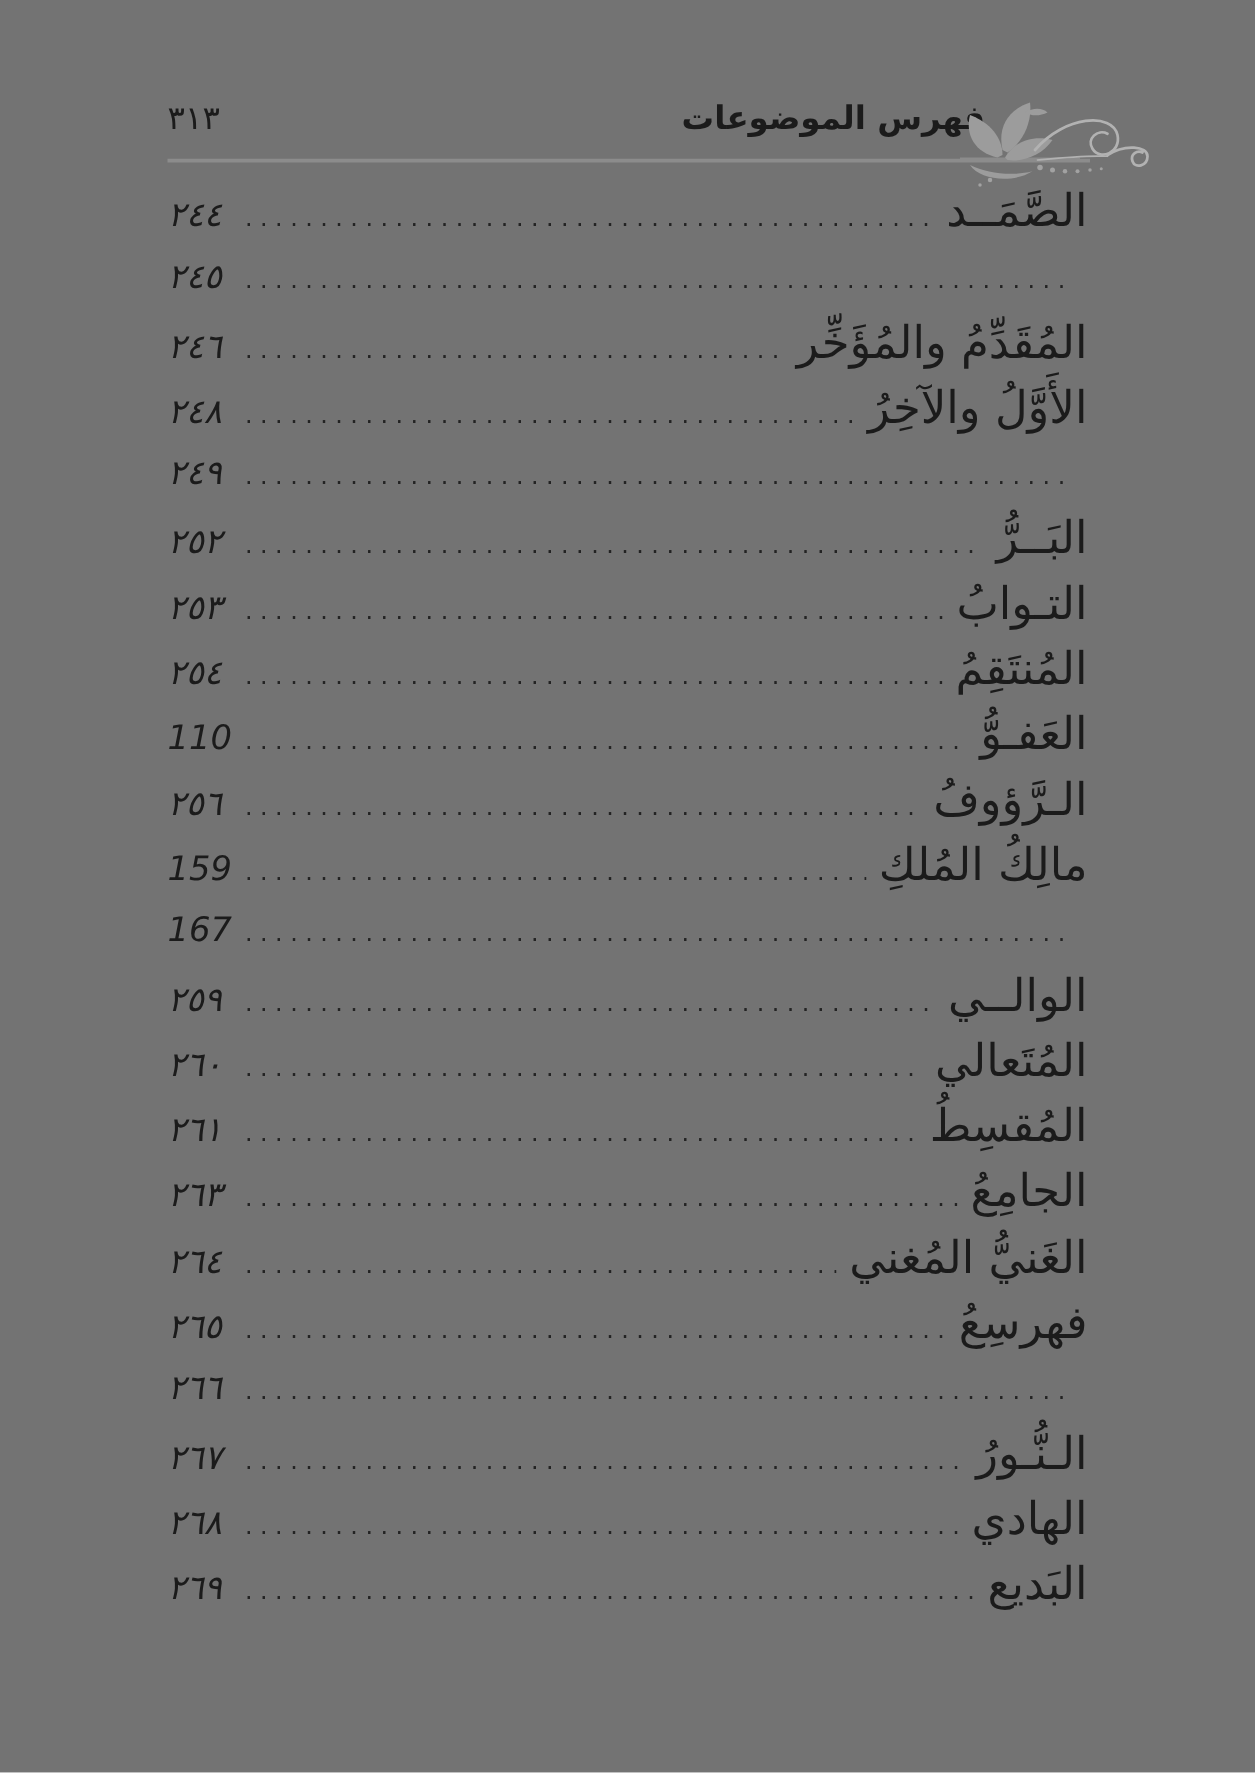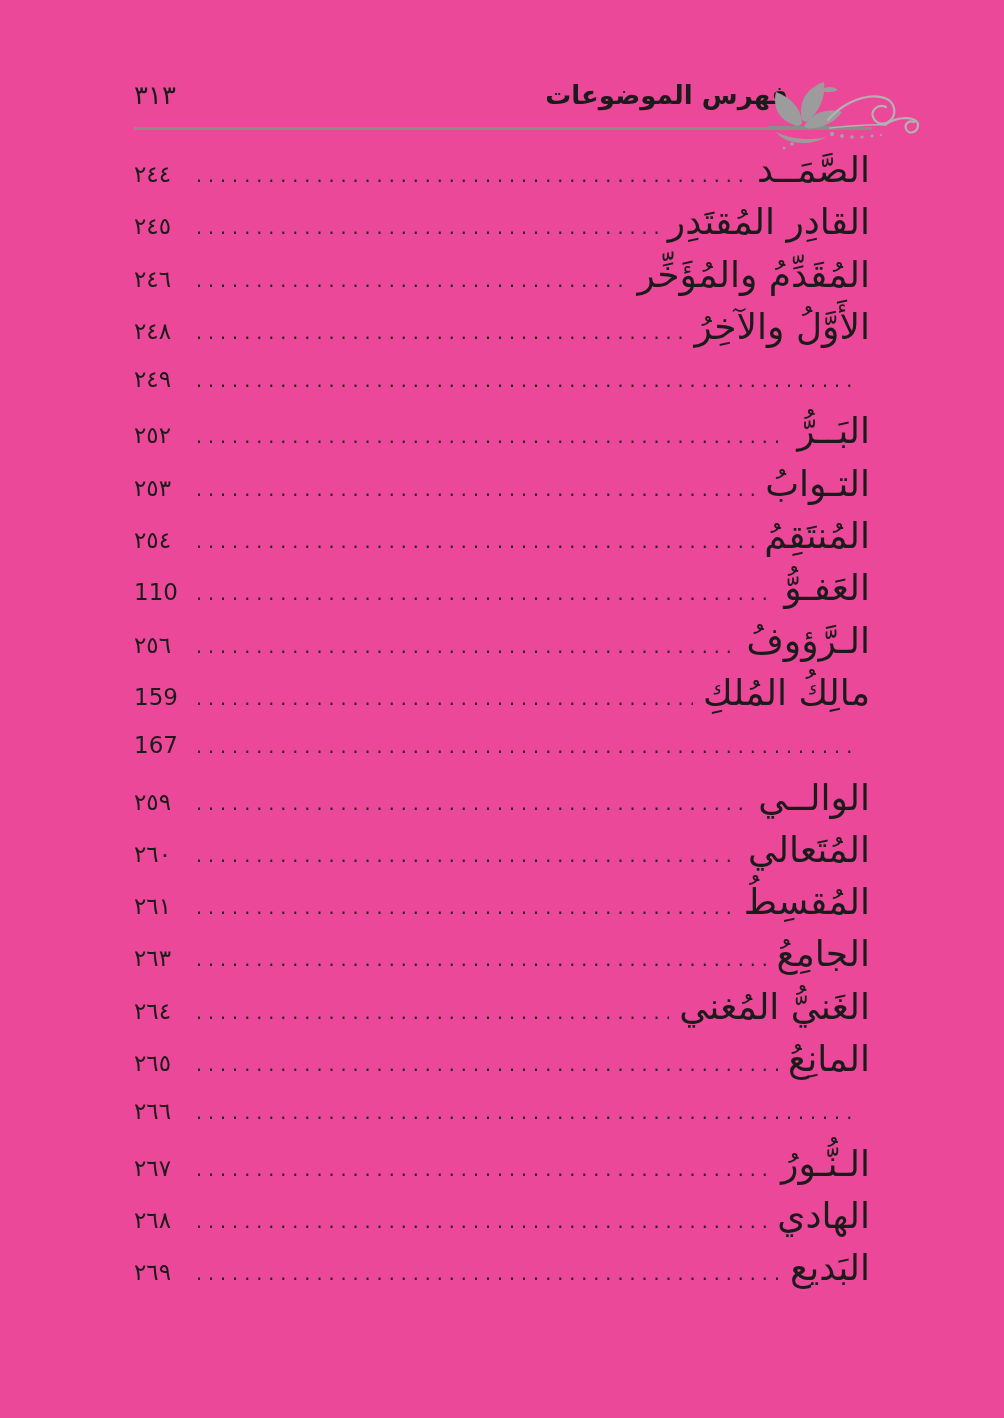--- a/index.html
+++ b/index.html
@@ -8,21 +8,21 @@
     width: 1004px;
     height: 1418px;
     background: #ffffff;
     overflow: hidden;
     font-family: "DejaVu Sans", sans-serif;
   }
   .page {
     position: relative;
     width: 1004px;
     height: 1418px;
-    background: #ec4899;
+    background: #737373;
     direction: rtl;
   }
   
   .page-number {
     position: absolute;
     left: 134px;
     top: 80px;
     font-size: 26px;
     color: #1b1b1b;
     direction: ltr;
@@ -78,28 +78,29 @@
     white-space: nowrap;
     font-size: 19px;
     line-height: 52px;
     letter-spacing: 6px;
     color: #222222;
     margin: 0 10px;
     direction: ltr;
     text-align: left;
   }
   .toc-page {
-    font-size: 23px;
+    font-size: 27px;
     line-height: 52px;
     color: #1b1b1b;
     white-space: nowrap;
     flex: 0 0 auto;
     min-width: 52px;
     direction: ltr;
     text-align: left;
+    font-style: italic;
   }
 </style>
 </head>
 <body>
 
 <div class="page">
 
   <div class="page-number">٣١٣</div>
   <div class="header-title">فهرس الموضوعات</div>
   <div class="header-rule"></div>
@@ -136,21 +137,20 @@
     </svg>
   </div>
 
   <div class="toc">
       <div class="toc-row">
       <span class="toc-title">الصَّمَــد</span>
       <span class="toc-dots" aria-hidden="true">............................................................................................................................................................................................................................</span>
       <span class="toc-page">٢٤٤</span>
     </div>
       <div class="toc-row">
-      <span class="toc-title">القادِر المُقتَدِر</span>
       <span class="toc-dots" aria-hidden="true">............................................................................................................................................................................................................................</span>
       <span class="toc-page">٢٤٥</span>
     </div>
       <div class="toc-row">
       <span class="toc-title">المُقَدِّمُ والمُؤَخِّر</span>
       <span class="toc-dots" aria-hidden="true">............................................................................................................................................................................................................................</span>
       <span class="toc-page">٢٤٦</span>
     </div>
       <div class="toc-row">
       <span class="toc-title">الأَوَّلُ والآخِرُ</span>
@@ -214,21 +214,21 @@
       <span class="toc-title">الجامِعُ</span>
       <span class="toc-dots" aria-hidden="true">............................................................................................................................................................................................................................</span>
       <span class="toc-page">٢٦٣</span>
     </div>
       <div class="toc-row">
       <span class="toc-title">الغَنيُّ المُغني</span>
       <span class="toc-dots" aria-hidden="true">............................................................................................................................................................................................................................</span>
       <span class="toc-page">٢٦٤</span>
     </div>
       <div class="toc-row">
-      <span class="toc-title">المانِعُ</span>
+      <span class="toc-title">فهرسِعُ</span>
       <span class="toc-dots" aria-hidden="true">............................................................................................................................................................................................................................</span>
       <span class="toc-page">٢٦٥</span>
     </div>
       <div class="toc-row">
       <span class="toc-dots" aria-hidden="true">............................................................................................................................................................................................................................</span>
       <span class="toc-page">٢٦٦</span>
     </div>
       <div class="toc-row">
       <span class="toc-title">الـنُّـورُ</span>
       <span class="toc-dots" aria-hidden="true">............................................................................................................................................................................................................................</span>

